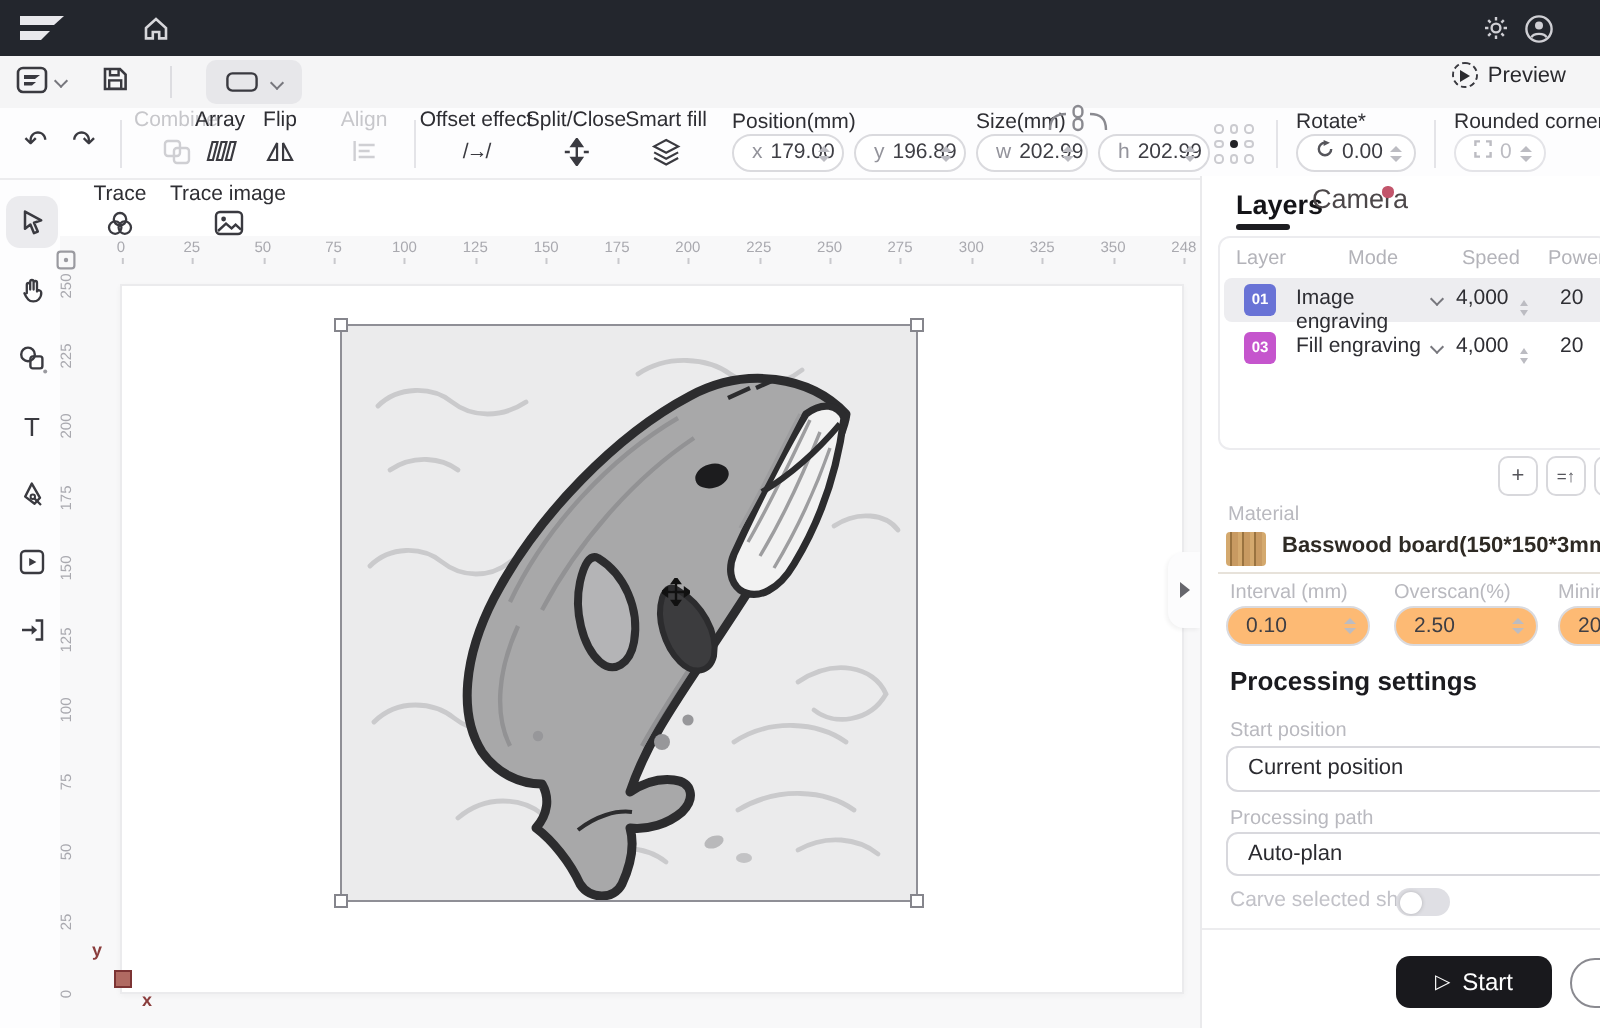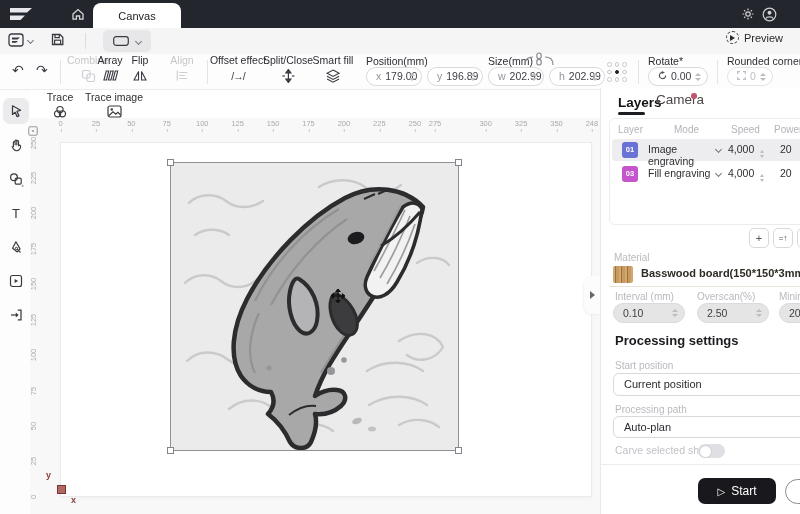--- a/index.html
+++ b/index.html
@@ -106,21 +106,21 @@
   .chev { display:inline-block; width:5px; height:5px; border-right:1.2px solid #77777d; border-bottom:1.2px solid #77777d; transform:rotate(45deg); }
   .active-chip-row { position:absolute; left:0; top:140px; width:200px; height:22px; }
   .sqbtn { position:absolute; top:0; width:20px; height:20px; border:1px solid #d8d8dc; border-radius:5px; background:#fff;
            font-size:11px; color:#55555b; text-align:center; line-height:18px; }
   .mat-lbl { position:absolute; left:13px; top:164px; font-size:10px; color:#b9b9bf; }
   .mat-row { position:absolute; left:8px; top:175px; width:196px; height:24px; border-bottom:1px solid #e7e2da; }
   .mat-thumb { position:absolute; left:4px; top:3px; width:20px; height:17px; border-radius:2px;
       background:repeating-linear-gradient(90deg,#d4a96e 0 2px,#9a7340 2px 3px,#c89a62 3px 6px); }
   .mat-val { position:absolute; left:32px; top:4px; font-size:11px; font-weight:bold; color:#2e2a24; white-space:nowrap; }
   .pfield-lbl { position:absolute; top:203px; font-size:10px; color:#b9b9bf; white-space:nowrap; }
-  .pfld { position:absolute; top:215px; height:20px; border:1px solid #dadade; border-radius:10px; background:#e5e5e5;
+  .pfld { position:absolute; top:215px; height:20px; border:1px solid #dadade; border-radius:10px; background:#fdba74;
           font-size:10.5px; color:#3e3e44; line-height:18px; padding-left:9px; }
   .proc-title { position:absolute; left:14px; top:245px; font-size:13px; font-weight:bold; color:#1b1b1f; }
   .plabel { position:absolute; left:14px; font-size:10px; color:#b9b9bf; }
   .pselect { position:absolute; left:12px; width:192px; height:23px; border:1px solid #d8d8dd; border-radius:6px;
              font-size:11px; color:#2b2b30; line-height:21px; padding-left:10px; background:#fff; }
   .carve-lbl { position:absolute; left:14px; top:356px; font-size:10.5px; color:#c2c2c8; }
   .toggle { position:absolute; left:97px; top:356px; width:27px; height:14px; border-radius:7px; background:#dfdfe4; }
   .toggle i { position:absolute; left:1.5px; top:1.5px; width:11px; height:11px; border-radius:50%; background:#fff; box-shadow:0 0 2px rgba(0,0,0,0.2); }
   .pfooter-div { position:absolute; left:0; top:376px; width:200px; height:1px; background:#ececee; }
   .frame-btn { position:absolute; left:8px; top:391px; width:80px; height:25px; border:1px solid #8a8a90; border-radius:13px; background:#fff; }
@@ -141,23 +141,20 @@
       <svg width="26" height="16" viewBox="0 0 26 16">
           <polygon points="0,2 22,2 17,6.5 0,6.5" fill="#e8e8ec"></polygon>
           <polygon points="0,9.5 15,9.5 10.5,14 0,14" fill="#e8e8ec"></polygon>
         </svg>
     </span>
     <span class="home-btn">
       <svg width="14" height="14" viewBox="0 0 14 14">
           <path d="M2,7 L7,2.5 L12,7 V12.2 H8.6 V9 H5.4 V12.2 H2 Z" fill="none" stroke="#d7d7db" stroke-width="1.3"></path>
         </svg>
     </span>
-    <div class="tab-canvas">
-      <span>Canvas</span>
-    </div>
     <span class="tb-ico" style="left:741px;">
       <svg width="14" height="14" viewBox="0 0 14 14">
           <g stroke="#cfcfd4" stroke-width="1.2" fill="none">
             <circle cx="7" cy="7" r="2.2"></circle>
             <path d="M7,1.5 V3.2 M7,10.8 V12.5 M1.5,7 H3.2 M10.8,7 H12.5 M3.1,3.1 L4.3,4.3 M9.7,9.7 L10.9,10.9 M10.9,3.1 L9.7,4.3 M4.3,9.7 L3.1,10.9"></path>
           </g>
         </svg>
     </span>
     <span class="tb-ico" style="left:762px;">
       <svg width="15" height="15" viewBox="0 0 15 15">
@@ -447,21 +444,21 @@
       <span style="left: 95.93px;">25</span>
       <span style="left: 131.36px;">50</span>
       <span style="left: 166.79px;">75</span>
       <span style="left: 202.22px;">100</span>
       <span style="left: 237.65px;">125</span>
       <span style="left: 273.08px;">150</span>
       <span style="left: 308.51px;">175</span>
       <span style="left: 343.94px;">200</span>
       <span style="left: 379.37px;">225</span>
       <span style="left: 414.8px;">250</span>
-      <span style="left: 435px;">275</span>
+      <span style="left: 450px;">275</span>
       <span style="left: 485.66px;">300</span>
       <span style="left: 521.09px;">325</span>
       <span style="left: 556.52px;">350</span>
       <span style="left: 591.95px;">248</span>
     </div>
   <div class="vruler">
       <span style="top: 142.6px;">250</span>
       <span style="top: 178.03px;">225</span>
       <span style="top: 213.46px;">200</span>
       <span style="top: 248.89px;">175</span>

